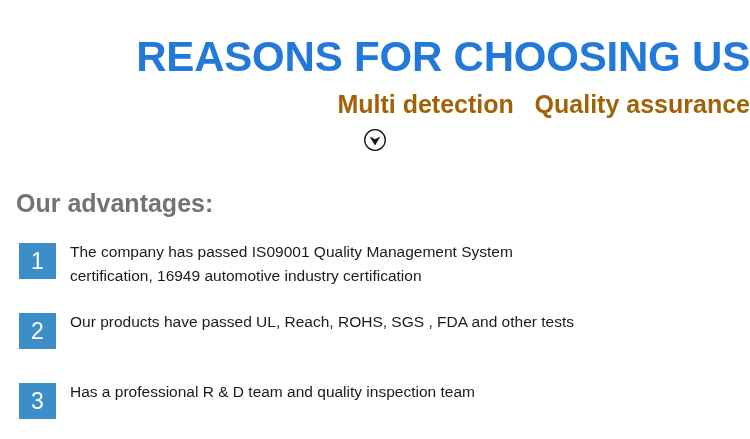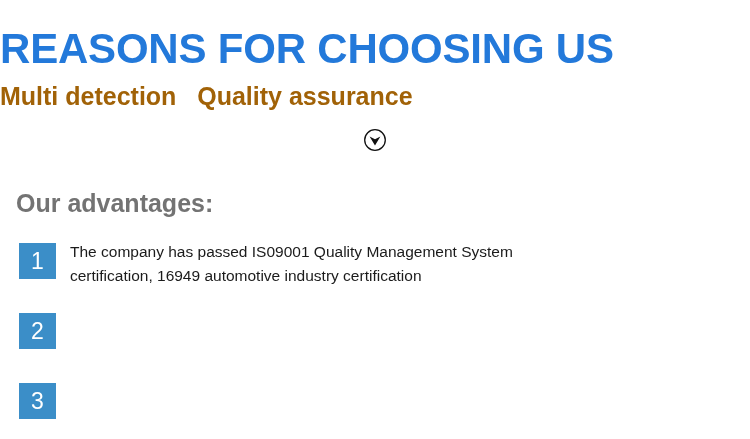--- a/index.html
+++ b/index.html
@@ -20,23 +20,23 @@
     left: 0;
     top: 0;
     width: 750px;
     height: 439px;
   }
 
   
   .header {
     position: absolute;
     left: 0;
-    top: 24px;
+    top: 32px;
     width: 750px;
-    text-align: left;
+    text-align: right;
   }
 
   .headline {
     display: block;
     color: #2379da;
     font-family: "Liberation Sans", sans-serif;
     font-weight: bold;
     font-size: 42px;
     line-height: 50px;
     letter-spacing: -0.2px;
@@ -148,21 +148,23 @@
   <div class="advantages">
 
     <div class="advantage-row">
       <div class="badge">1</div>
       <div class="advantage-text">The company has passed IS09001 Quality Management System
 certification, 16949 automotive industry certification</div>
     </div>
 
     <div class="advantage-row">
       <div class="badge">2</div>
+      <div class="advantage-text">Our products have passed UL, Reach, ROHS, SGS  , FDA and other tests</div>
     </div>
 
     <div class="advantage-row">
       <div class="badge">3</div>
+      <div class="advantage-text">Has a professional R &amp; D team and quality inspection team</div>
     </div>
 
   </div>
 
 </div>
 
 </body></html>

